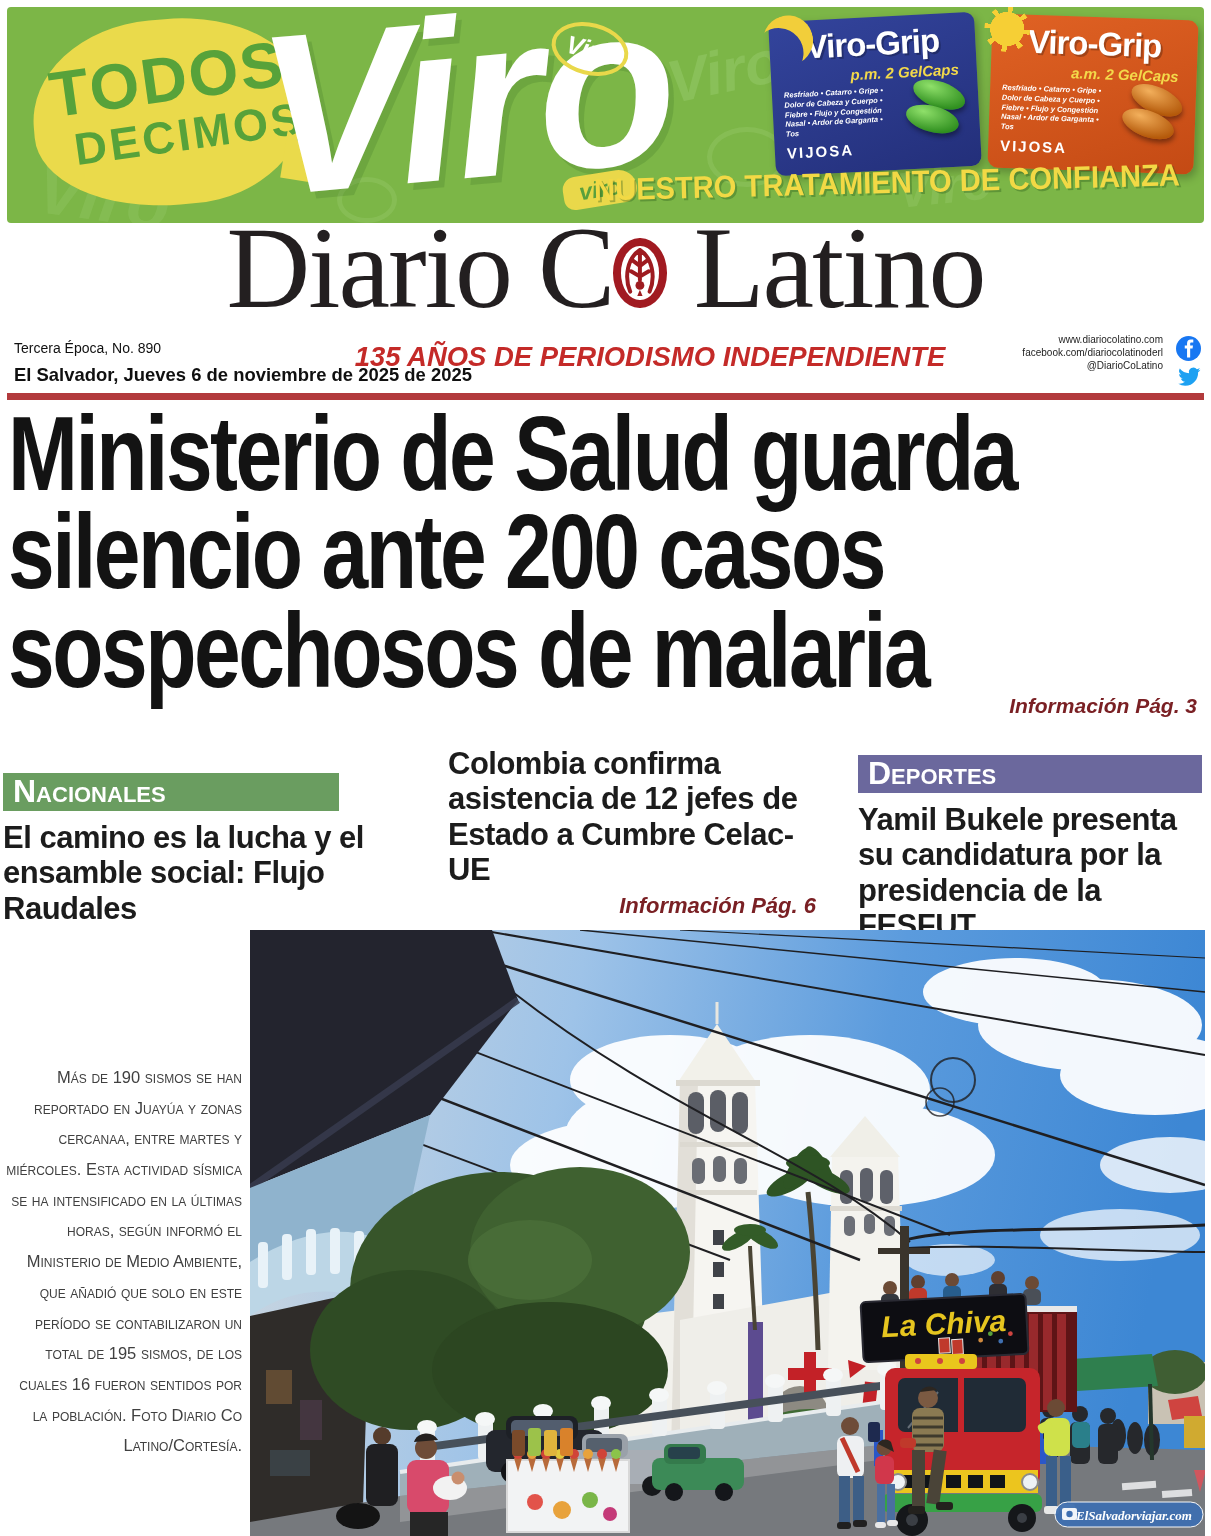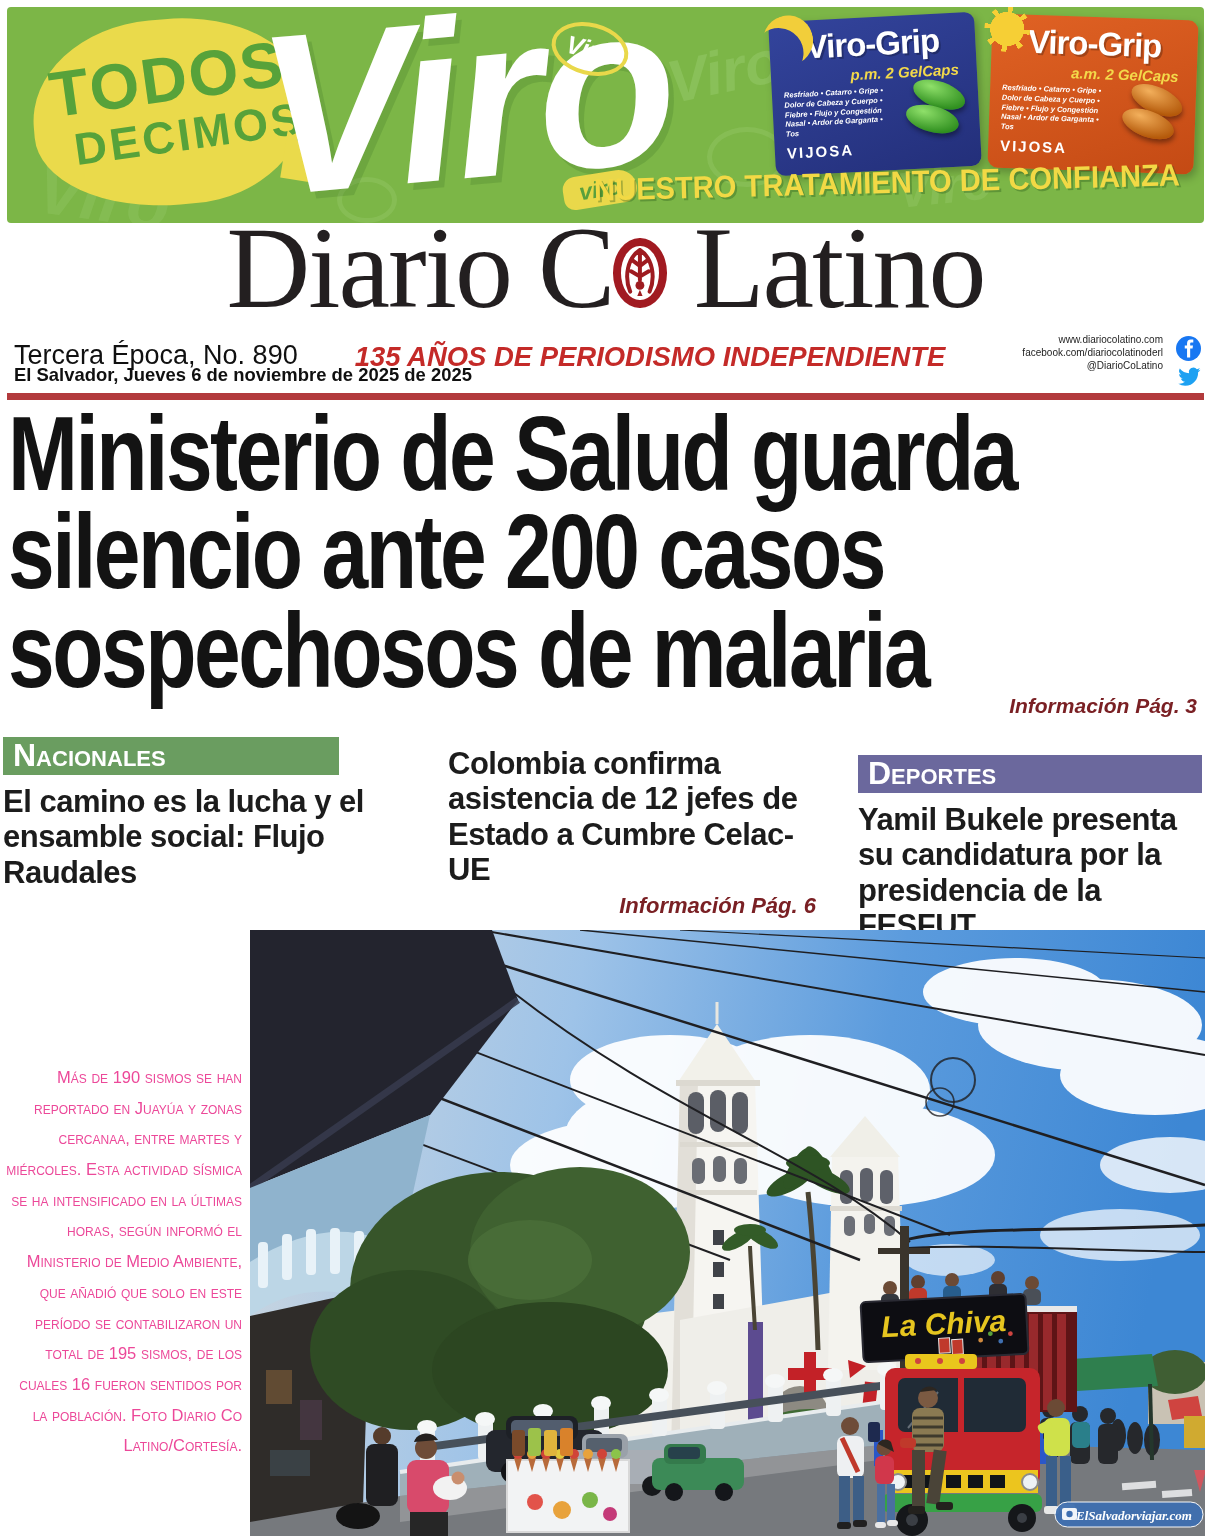--- a/index.html
+++ b/index.html
@@ -60,21 +60,21 @@
             text-shadow:2px 2px 0 rgba(40,90,25,.35); }
 
   
   .mast-title { position:absolute; top:210px; left:0; width:100%; text-align:center;
             font-family:"Liberation Serif", serif; font-size:116px; line-height:1;
             color:#231f20; letter-spacing:-2px; white-space:nowrap; }
   .mast-title .co { color:#a11a21; }
   .phx-o { display:inline-block; width:.46em; height:.60em; border:.075em solid #a11a21;
             border-radius:50%; position:relative; vertical-align:-0.005em; }
   .phx-o svg { position:absolute; left:-14%; top:-6%; width:128%; height:112%; }
-  .mast-edition  { position:absolute; left:14px; top:340px; font-size:27px; color:#101010; }
+  .mast-edition  { position:absolute; left:14px; top:340px; font-size:14px; color:#101010; }
   .mast-dateline { position:absolute; left:14px; top:364px; font-size:19px; font-weight:700;
             color:#101010; transform:scaleX(.97); transform-origin:left; }
   .mast-slogan { position:absolute; left:310px; top:341px; width:680px; text-align:center;
             color:#c42a28; font-style:italic; font-weight:900; font-size:28px;
             transform:scaleX(.98); }
   .mast-links { position:absolute; right:48px; top:333px; text-align:right; font-size:10px;
             color:#1d1d1d; line-height:1.32; }
   .icon-fb { position:absolute; right:10px; top:336px; width:25px; height:25px; border-radius:50%;
             background:#1877f2; }
   .icon-tw { position:absolute; right:8px; top:365px; width:28px; height:24px; }
@@ -87,29 +87,29 @@
   .lead-ref { position:absolute; right:14px; top:694px; width:420px; text-align:right;
             font-size:21px; font-weight:700; font-style:italic; color:#7a2024; }
 
   
   .sec { position:absolute; top:737px; }
   .sec1 { left:3px;  width:400px; }
   .sec2 { left:448px; width:372px; }
   .sec3 { left:858px; width:348px;margin-top:18px; }
   .sec-bar { height:38px; color:#fff; font-variant:small-caps; font-weight:700;
             font-size:32px; line-height:36px; padding-left:10px; }
-  .sec1 .sec-bar { width:336px; } .sec2 .sec-bar { width:330px; } .sec3 .sec-bar { width:344px; }
+  .sec1 .sec-bar { width:336px;margin-top:36px; } .sec2 .sec-bar { width:330px; } .sec3 .sec-bar { width:344px; }
   .sec-head { margin-top:9px; font-size:31px; font-weight:800; line-height:1.14;
             color:#1c1c1c; letter-spacing:-.5px; }
   .sec-ref { margin-top:6px; text-align:right; font-size:22px; font-weight:700;
             font-style:italic; color:#7a2024; padding-right:4px; }
 
   
   .caption { position:absolute; left:4px; top:1062px; width:238px; text-align:right;
-            font-variant:small-caps; font-size:16.5px; line-height:1.86; color:#ec4899;
+            font-variant:small-caps; font-size:16.5px; line-height:1.86; color:#404040;
             font-weight:500; }
   .photo { position:absolute; left:250px; top:930px; width:955px; height:606px; }
   .photo svg { display:block; width:955px; height:606px; }
 </style>
 </head>
 <body>
 
 <div class="banner">
   <div class="doodle" style="left:660px;top:30px;font-size:60px;transform:rotate(-12deg)">Viro</div>
   <div class="doodle" style="left:30px;top:150px;font-size:70px;transform:rotate(8deg);opacity:.35">Viro</div>

